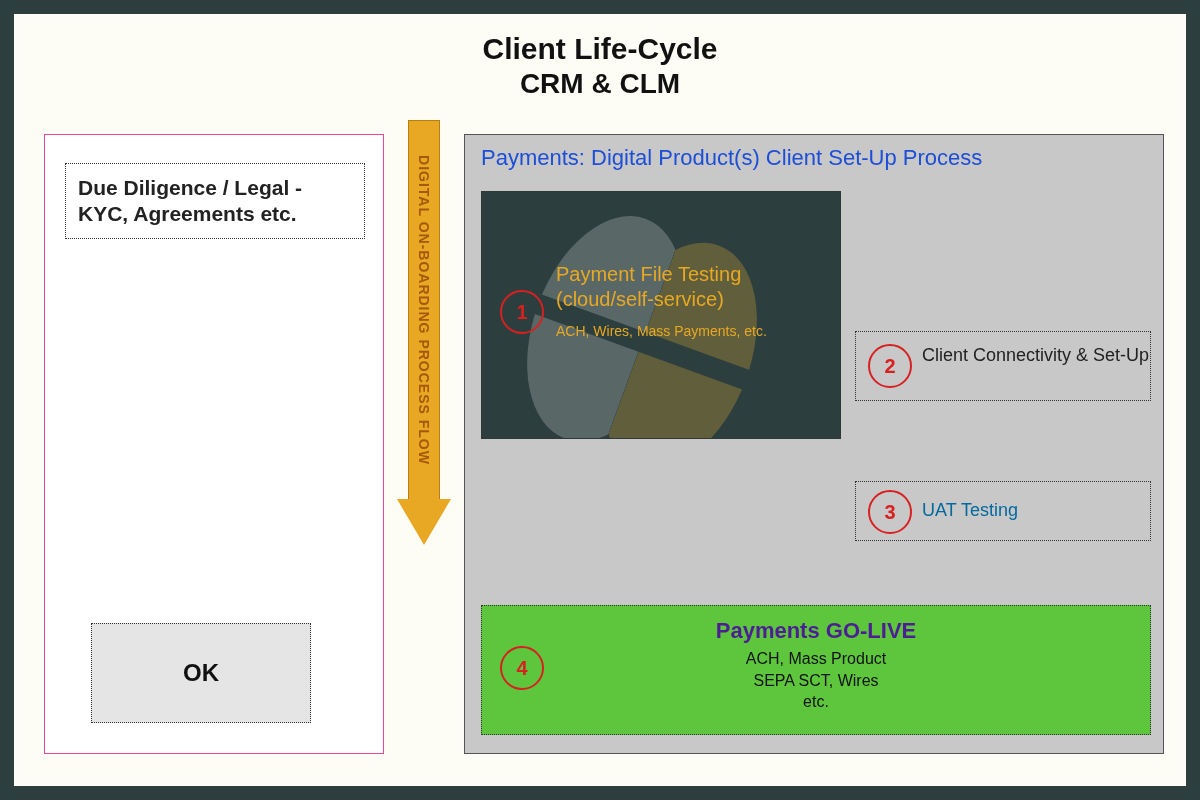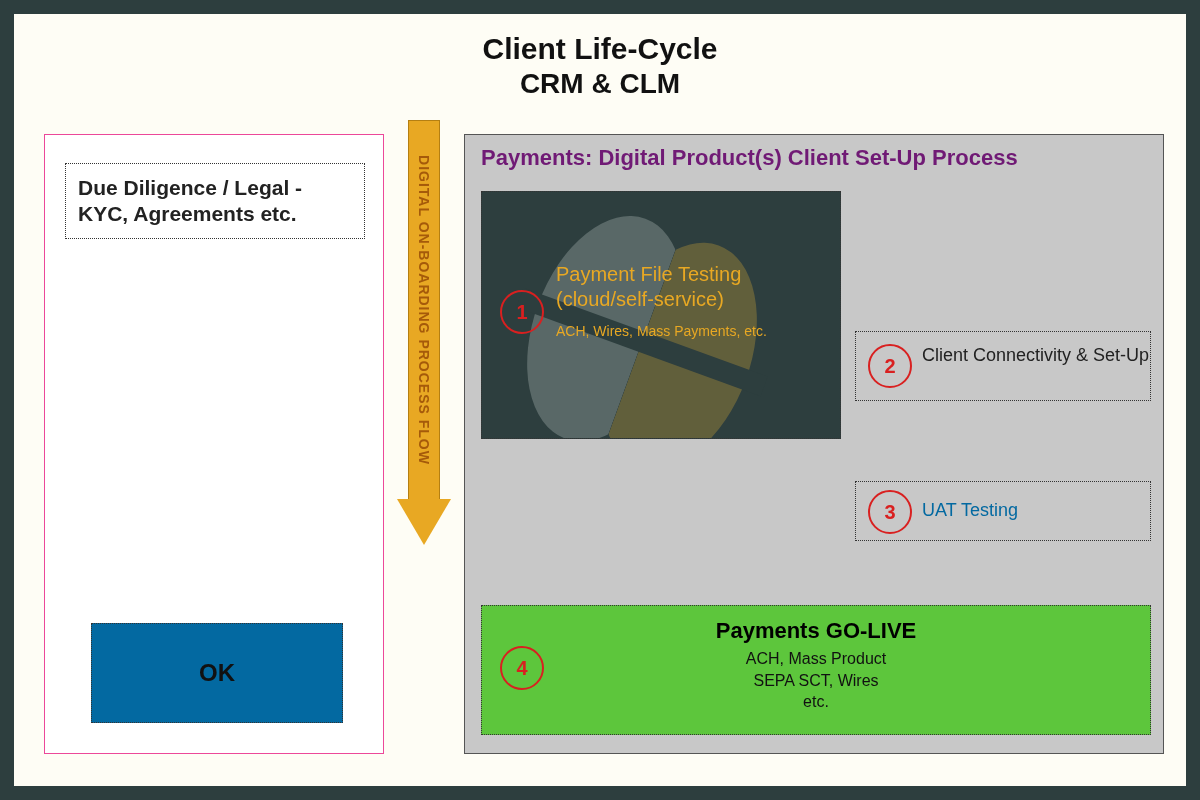--- a/index.html
+++ b/index.html
@@ -54,23 +54,23 @@
   .due-dil-text {
     font-size: 21px;
     font-weight: 600;
     color: #222;
     line-height: 1.25;
   }
   .ok-box {
     position: absolute;
     bottom: 30px;
     left: 46px;
-    width: 252px;
+    width: 220px;
     height: 100px;
-    background: #0369a1;
+    background: #e5e5e5;
     border: 1px dotted #333;
     display: flex;
     align-items: center;
     justify-content: center;
     font-size: 24px;
     font-weight: 700;
     color: #111;
   }
 
   
@@ -120,22 +120,22 @@
     width: 700px;
     height: 620px;
     background: #c8c8c8;
     border: 1px solid #555;
   }
   .right-panel-title {
     position: absolute;
     top: 10px;
     left: 16px;
     font-size: 22px;
-    font-weight: 700;
-    color: #701a75;
+    font-weight: 400;
+    color: #1d4ed8;
   }
 
   
   .step-card {
     position: absolute;
     border: 1px dotted #333;
   }
   .num-circle {
     position: absolute;
     width: 44px;
@@ -228,21 +228,21 @@
   }
   .step4 .num-circle { top: 40px; left: 18px; }
   .step4-title {
     position: absolute;
     top: 12px;
     left: 0;
     width: 100%;
     text-align: center;
     font-size: 22px;
     font-weight: 700;
-    color: #000000;
+    color: #4c1d95;
   }
   .step4-lines {
     position: absolute;
     top: 42px;
     left: 0;
     width: 100%;
     text-align: center;
     font-size: 16px;
     color: #111;
     line-height: 1.35;

